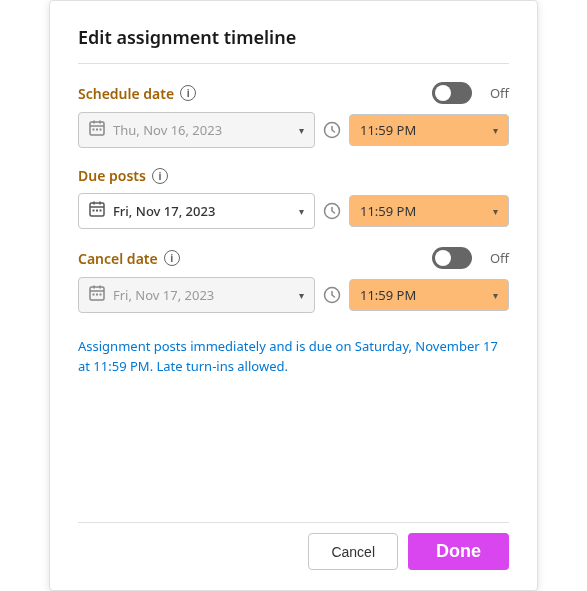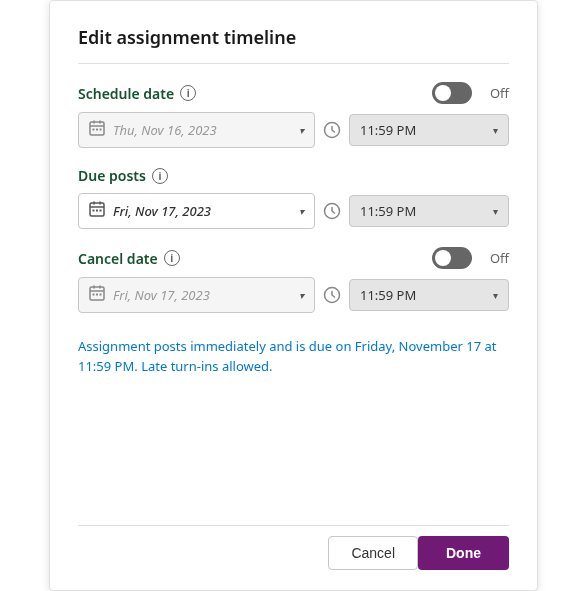--- a/index.html
+++ b/index.html
@@ -41,21 +41,21 @@
       margin-bottom: 8px;
     }
     .section-label-group {
       display: flex;
       align-items: center;
       gap: 6px;
     }
     .section-label {
       font-size: 14px;
       font-weight: 600;
-      color: #14532d;
+      color: #a16207;
       text-align: right;
     }
     .info-icon {
       width: 16px;
       height: 16px;
       border-radius: 50%;
       border: 1.5px solid #666;
       display: inline-flex;
       align-items: center;
       justify-content: center;
@@ -102,21 +102,20 @@
       display: flex;
       align-items: center;
       border: 1px solid #c7c7c7;
       border-radius: 4px;
       padding: 6px 10px;
       gap: 8px;
       flex: 1;
       background: #fff;
       cursor: pointer;
       min-width: 0;
-      font-style: italic;
     }
     .date-field.disabled {
       background: #f5f5f5;
     }
     .date-field .cal-icon {
       color: #555;
       font-size: 16px;
       flex-shrink: 0;
     }
     .date-field .date-text {
@@ -142,21 +141,21 @@
       align-items: center;
     }
     .time-field {
       display: flex;
       align-items: center;
       border: 1px solid #c7c7c7;
       border-radius: 4px;
       padding: 6px 10px;
       gap: 8px;
       width: 160px;
-      background: #e5e5e5;
+      background: #fdba74;
       cursor: pointer;
       flex-shrink: 0;
     }
     .time-field .time-text {
       font-size: 13px;
       color: #333;
       flex: 1;
     }
     .time-field .chevron {
       font-size: 10px;
@@ -165,40 +164,41 @@
     .info-text {
       font-size: 13px;
       color: #0078d4;
       line-height: 1.5;
       margin-top: 6px;
       margin-bottom: 20px;
     }
     .dialog-footer {
       display: flex;
       justify-content: flex-end;
+      gap: 10px;
       margin-top: auto;
       padding-top: 10px;
       border-top: 1px solid #e0e0e0;
     }
     .btn-cancel {
       padding: 8px 22px;
       border: 1px solid #c7c7c7;
       background: #fff;
       border-radius: 4px;
       font-size: 14px;
       color: #333;
       cursor: pointer;
       font-weight: 500;
     }
     .btn-done {
       padding: 8px 28px;
       border: none;
-      background: #701a75;
-      border-radius: 4px;
-      font-size: 14px;
+      background: #d946ef;
+      border-radius: 4px;
+      font-size: 18px;
       color: #fff;
       cursor: pointer;
       font-weight: 600;
     }
 
     
     .svg-icon {
       display: inline-block;
       vertical-align: middle;
     }
@@ -320,20 +320,20 @@
           <path d="M9 5.5V9l2.5 2" stroke="#888" stroke-width="1.5" stroke-linecap="round"></path>
         </svg>
       </div>
       <div class="time-field">
         <span class="time-text">11:59 PM</span>
         <span class="chevron">▾</span>
       </div>
     </div>
   </div>
 
-  <div class="info-text">Assignment posts immediately and is due on Friday, November 17 at 11:59 PM. Late turn-ins allowed.</div>
+  <div class="info-text">Assignment posts immediately and is due on Saturday, November 17 at 11:59 PM. Late turn-ins allowed.</div>
 
   <div class="dialog-footer">
     <button class="btn-cancel">Cancel</button>
     <button class="btn-done">Done</button>
   </div>
 
 </div>
 
 </body></html>

